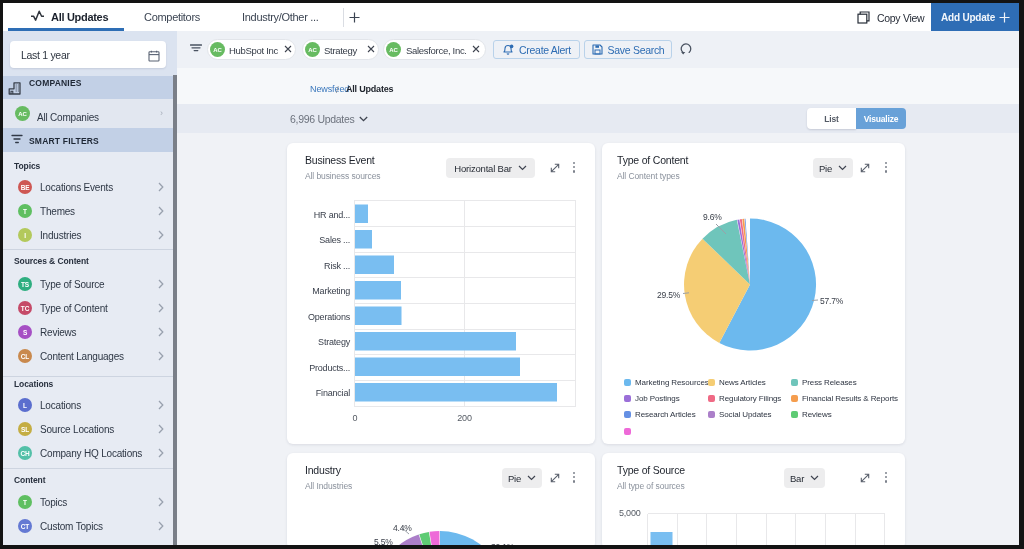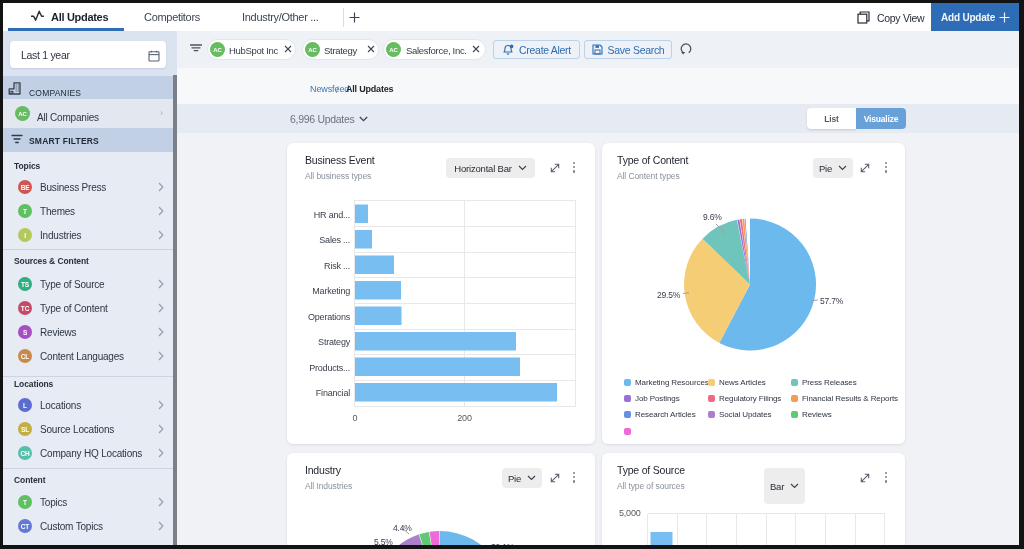--- a/index.html
+++ b/index.html
@@ -102,37 +102,37 @@
   </svg>
 
 <div class="ab" style="left:3px;top:76px;width:174px;height:469px;background:#e7ebf3"></div>
 
 <div class="ab" style="left:3px;top:76px;width:174px;height:23px;background:#c2d0e6"></div>
 <svg class="ab" style="left:8px;top:82px" width="13" height="13" viewBox="0 0 13 13">
     <path d="M1.2 12 V6.8 H6 V0.8 H12 V12 Z" fill="none" stroke="#39404c" stroke-width="1.3" stroke-linejoin="round"></path>
     <path d="M3 12 V9.3 H4.8 V12" fill="none" stroke="#39404c" stroke-width="1.1"></path>
     <path d="M7.6 3 h1.2 M9.8 3 h1.2 M7.6 5 h1.2 M9.8 5 h1.2 M7.6 7 h1.2 M9.8 7 h1.2 M7.6 9 h1.2 M9.8 9 h1.2" stroke="#515c6b" stroke-width="1"></path>
   </svg>
-<div class="ab" style="left:29px;top:88px;font-size:8.5px;font-weight:normal;letter-spacing:.2px;color:#1e2735">COMPANIES</div>
+<div class="ab" style="left:29px;top:78px;font-size:8.5px;font-weight:bold;letter-spacing:.2px;color:#1e2735">COMPANIES</div>
 
 <div class="ab" style="left:3px;top:99px;width:174px;height:29px;background:#e2e7f0"></div>
 <div class="av" style="left:15px;top:106px;width:15px;height:15px;background:#67bb61;font-size:6px">AC</div>
 <div class="ab" style="left:37px;top:112px;font-size:10px;letter-spacing:-0.2px;color:#2e3745">All Companies</div>
 <div class="ab" style="left:160px;top:108px;color:#a7aeba;font-size:9px">›</div>
 
 <div class="ab" style="left:3px;top:128px;width:174px;height:24px;background:#c2d0e6"></div>
 <svg class="ab" style="left:11px;top:134px" width="12" height="11" viewBox="0 0 12 11">
     <path d="M1 1.5 H11 M3 5 H9 M4.7 8.5 H7.3" stroke="#313947" stroke-width="1.3" stroke-linecap="round"></path>
   </svg>
 <div class="ab" style="left:29px;top:136px;font-size:8.5px;font-weight:bold;letter-spacing:.2px;color:#1e2735">SMART FILTERS</div>
 
 <div class="slabel" style="top:161px">Topics</div>
 <div class="srow" style="top:175px">
     <div class="av" style="left:15px;top:5px;width:14px;height:14px;background:#ce5753;font-size:6.5px">BE</div>
-    <div class="txt">Business Press</div>
+    <div class="txt">Locations Events</div>
     <div class="chev"><svg width="6" height="10" viewBox="0 0 6 10">
         <path d="M1 1 L4.8 5 L1 9" fill="none" stroke="#99a1ae" stroke-width="1.3"></path>
       </svg></div>
   </div>
 <div class="srow" style="top:199px">
     <div class="av" style="left:15px;top:5px;width:14px;height:14px;background:#5fbf61;font-size:6.5px">T</div>
     <div class="txt">Themes</div>
     <div class="chev"><svg width="6" height="10" viewBox="0 0 6 10">
         <path d="M1 1 L4.8 5 L1 9" fill="none" stroke="#99a1ae" stroke-width="1.3"></path>
       </svg></div>
@@ -226,21 +226,21 @@
 <svg class="ab" style="left:359px;top:116px" width="9" height="6" viewBox="0 0 11 7">
     <path d="M1 1 L5.5 5.5 L10 1" fill="none" stroke="#3f4450" stroke-width="1.6"></path>
   </svg>
 <div class="ab" style="left:807px;top:108px;width:49px;height:21px;background:#fff;border-radius:4px 0 0 4px;box-shadow:0 1px 2px rgba(20,30,60,.15);display:flex;align-items:center;justify-content:center;font-size:8.5px;font-weight:bold;color:#555b66">List</div>
 <div class="ab" style="left:856px;top:108px;width:50px;height:21px;background:#68a1d8;border-radius:0 4px 4px 0;display:flex;align-items:center;justify-content:center;font-size:8.5px;font-weight:bold;color:#fff">Visualize</div>
 
 <div class="ab" style="left:177px;top:133px;width:842px;height:412px;background:#f0f2f6"></div>
 
 <div class="card" style="left:287px;top:143px;width:308px;height:301px"></div>
 <div class="ctitle" style="left:305px;top:154px">Business Event</div>
-<div class="csub" style="left:305px;top:171px">All business types</div>
+<div class="csub" style="left:305px;top:171px">All business sources</div>
 <div class="drop" style="left:446px;top:158px;width:89px;height:20px">Horizontal Bar <svg width="9" height="6" viewBox="0 0 9 6">
       <path d="M1 1 L4.5 4.5 L8 1" fill="none" stroke="#3f4450" stroke-width="1.2"></path>
     </svg></div>
 <svg class="ab" style="left:549px;top:162px" width="12" height="12" viewBox="0 0 12 12">
     <path d="M2.8 9.2 L9.2 2.8 M5.8 2.3 H9.7 V6.2 M2.3 5.8 V9.7 H6.2" fill="none" stroke="#5b626e" stroke-width="1.1"></path>
   </svg>
 <div class="kebab" style="left:573px;top:166px"></div>
 
 <div class="card" style="left:602px;top:143px;width:303px;height:301px"></div>
 <div class="ctitle" style="left:617px;top:154px">Type of Content</div>
@@ -260,21 +260,21 @@
       <path d="M1 1 L4.5 4.5 L8 1" fill="none" stroke="#3f4450" stroke-width="1.2"></path>
     </svg></div>
 <svg class="ab" style="left:549px;top:472px" width="12" height="12" viewBox="0 0 12 12">
     <path d="M2.8 9.2 L9.2 2.8 M5.8 2.3 H9.7 V6.2 M2.3 5.8 V9.7 H6.2" fill="none" stroke="#5b626e" stroke-width="1.1"></path>
   </svg>
 <div class="kebab" style="left:573px;top:476px"></div>
 
 <div class="card" style="left:602px;top:453px;width:303px;height:96px"></div>
 <div class="ctitle" style="left:617px;top:464px">Type of Source</div>
 <div class="csub" style="left:617px;top:481px">All type of sources</div>
-<div class="drop" style="left:764px;top:468px;width:41px;height:36px">Bar <svg width="9" height="6" viewBox="0 0 9 6">
+<div class="drop" style="left:784px;top:468px;width:41px;height:20px">Bar <svg width="9" height="6" viewBox="0 0 9 6">
       <path d="M1 1 L4.5 4.5 L8 1" fill="none" stroke="#3f4450" stroke-width="1.2"></path>
     </svg></div>
 <svg class="ab" style="left:859px;top:472px" width="12" height="12" viewBox="0 0 12 12">
     <path d="M2.8 9.2 L9.2 2.8 M5.8 2.3 H9.7 V6.2 M2.3 5.8 V9.7 H6.2" fill="none" stroke="#5b626e" stroke-width="1.1"></path>
   </svg>
 <div class="kebab" style="left:885px;top:476px"></div>
 
 <svg class="ab" style="left:287px;top:143px" width="308" height="301" viewBox="0 0 308 301">
 <g stroke="#e8e8ea" stroke-width="1" shape-rendering="crispEdges">
 <rect x="67.5" y="57.5" width="221" height="206" fill="none"></rect>

